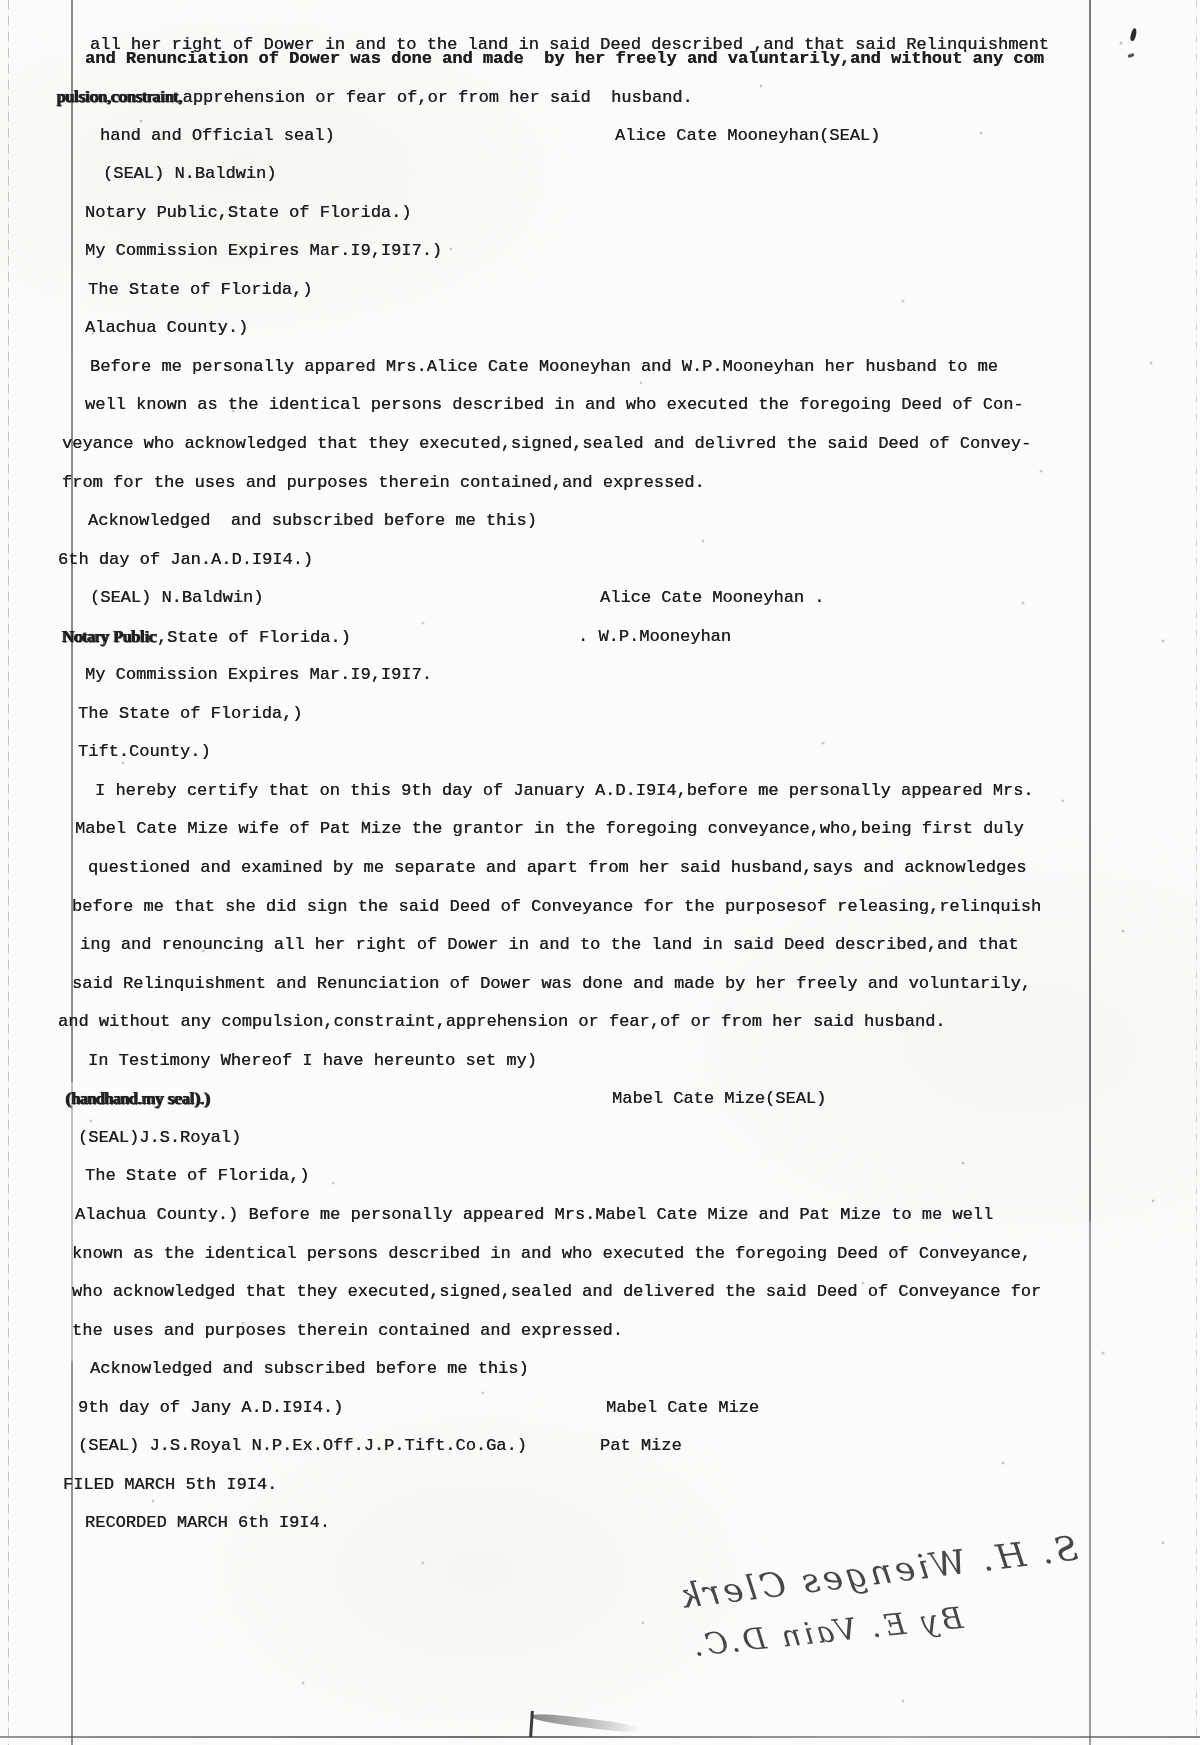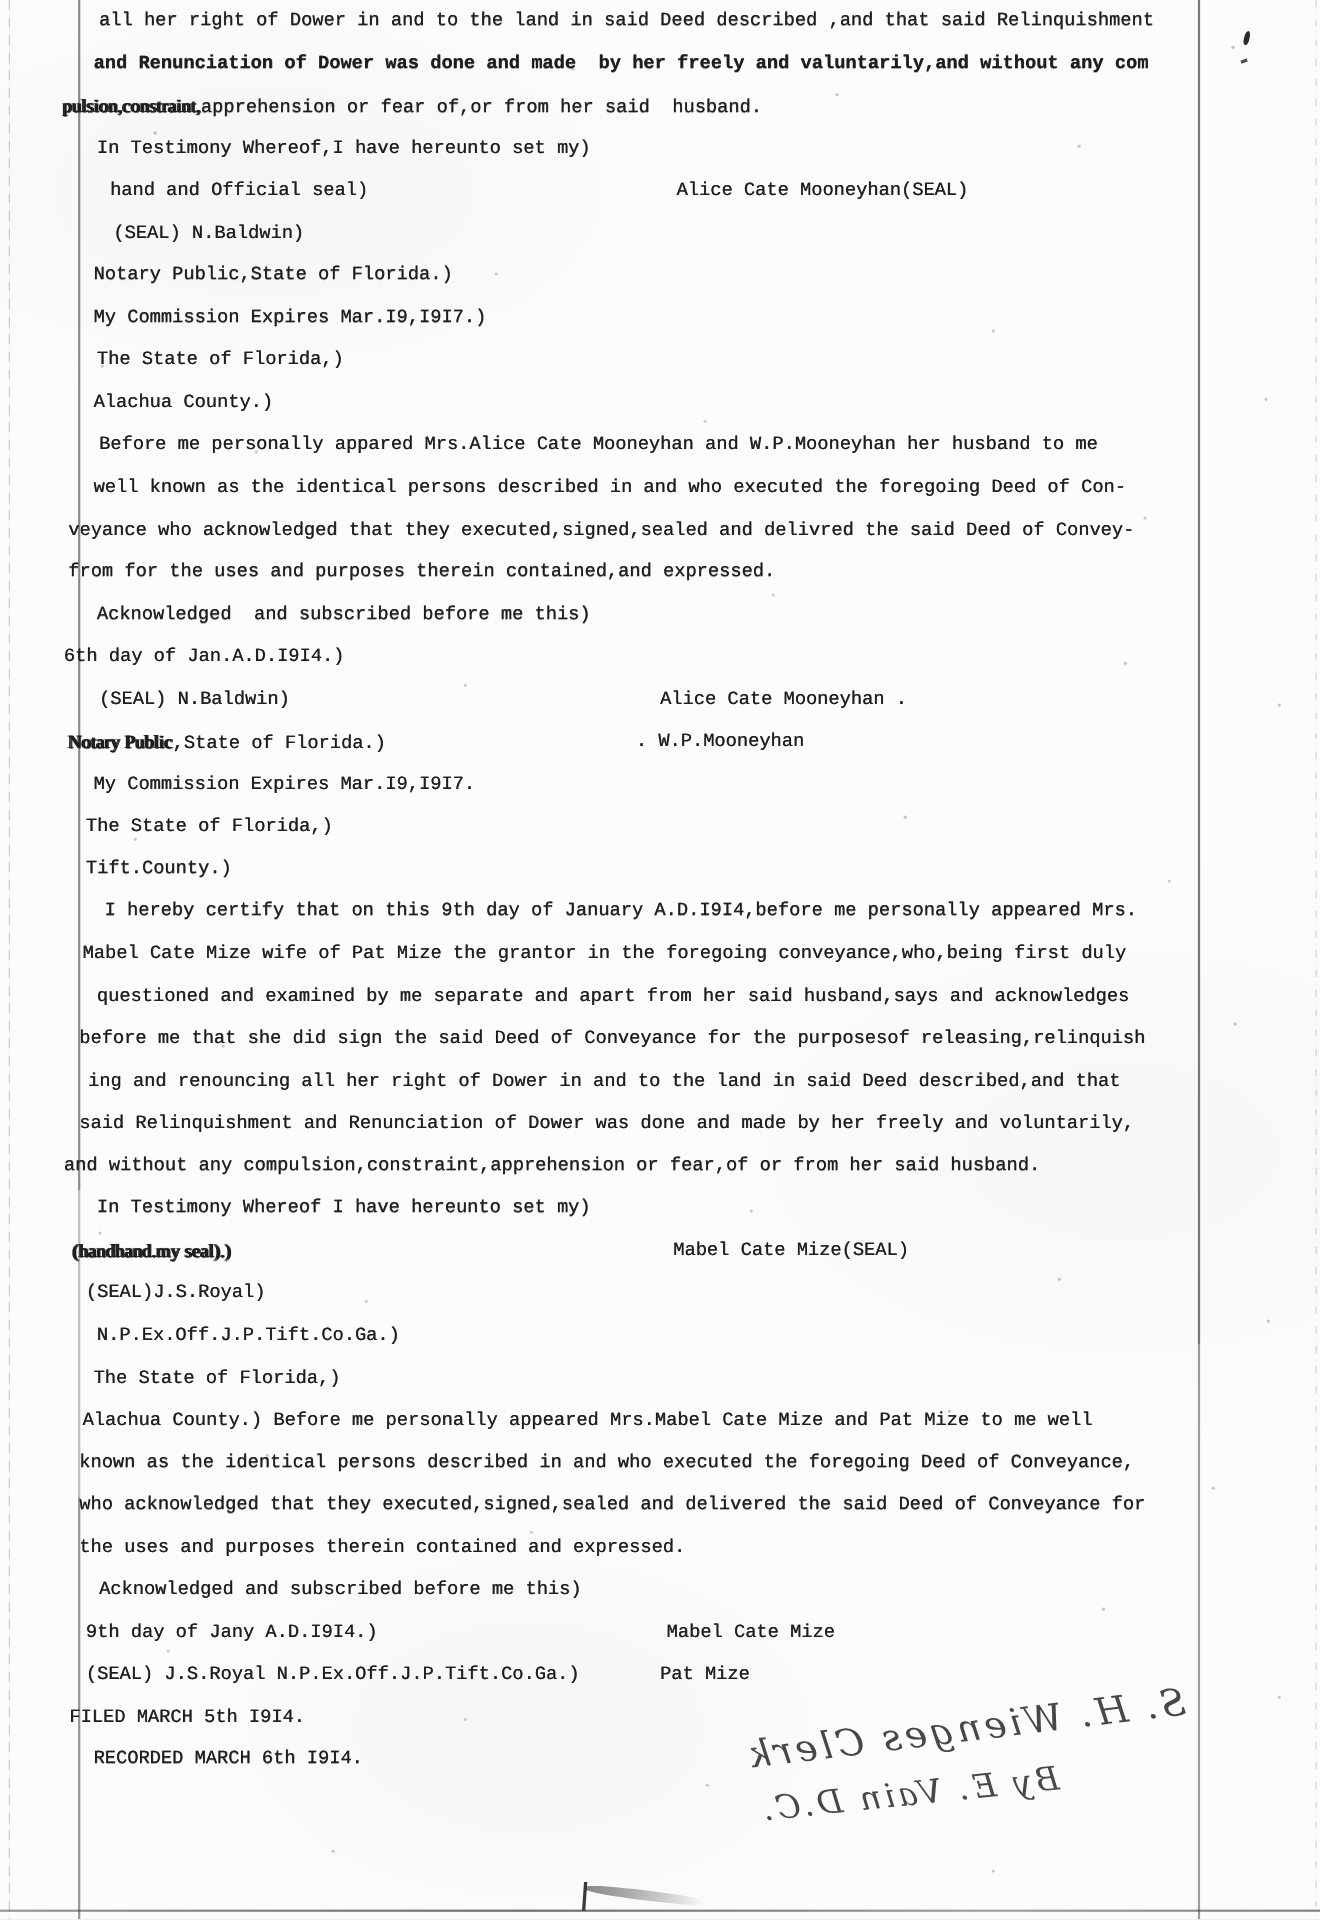--- a/index.html
+++ b/index.html
@@ -120,33 +120,29 @@
   <div class="edge-right-faint"></div>
   <div class="bottom-line"></div>
   <div class="bottom-center-mark"></div>
   <div class="bottom-center-smear"></div>
   <div class="stray-ink-mark"></div>
   <div class="stray-ink-mark2"></div>
   <div class="specks"></div>
 
   <div class="typed">
       <div class="line">
-      <span class="lt" style="left: 90px;"><span class="txt">all her right of Dower in and to the land in said Deed described ,and that said Relinquishment</span></span>
+      <span class="lt" style="left: 90px; margin-top: 25px;"><span class="txt">all her right of Dower in and to the land in said Deed described ,and that said Relinquishment</span></span>
       
     </div>
       <div class="line">
       <span class="lt" style="left: 85px; font-weight: bold;"><span class="txt">and Renunciation of Dower was done and made  by her freely and valuntarily,and without any com</span></span>
       
     </div>
       <div class="line">
       <span class="lt" style="left: 57px;"><span class="pre">pulsion,constraint,</span><span class="txt">apprehension or fear of,or from her said  husband.</span></span>
-      
-    </div>
-      <div class="line">
-      <span class="lt" style="left: 88px;"><span class="txt">In Testimony Whereof,I have hereunto set my)</span></span>
       
     </div>
       <div class="line">
       <span class="lt" style="left: 100px;"><span class="txt">hand and Official seal)</span></span>
       <span class="rt" style="left: 615px;">Alice Cate Mooneyhan(SEAL)</span>
     </div>
       <div class="line">
       <span class="lt" style="left: 103px;"><span class="txt">(SEAL) N.Baldwin)</span></span>
       
     </div>
@@ -244,24 +240,20 @@
     </div>
       <div class="line">
       <span class="lt" style="left: 66px;"><span class="pre">(handhand.my seal).)</span><span class="txt"></span></span>
       <span class="rt" style="left: 612px;">Mabel Cate Mize(SEAL)</span>
     </div>
       <div class="line">
       <span class="lt" style="left: 78px;"><span class="txt">(SEAL)J.S.Royal)</span></span>
       
     </div>
       <div class="line">
-      <span class="lt" style="left: 88px;"><span class="txt">N.P.Ex.Off.J.P.Tift.Co.Ga.)</span></span>
-      
-    </div>
-      <div class="line">
       <span class="lt" style="left: 85px;"><span class="txt">The State of Florida,)</span></span>
       
     </div>
       <div class="line">
       <span class="lt" style="left: 75px;"><span class="txt">Alachua County.) Before me personally appeared Mrs.Mabel Cate Mize and Pat Mize to me well</span></span>
       
     </div>
       <div class="line">
       <span class="lt" style="left: 72px;"><span class="txt">known as the identical persons described in and who executed the foregoing Deed of Conveyance,</span></span>
       

